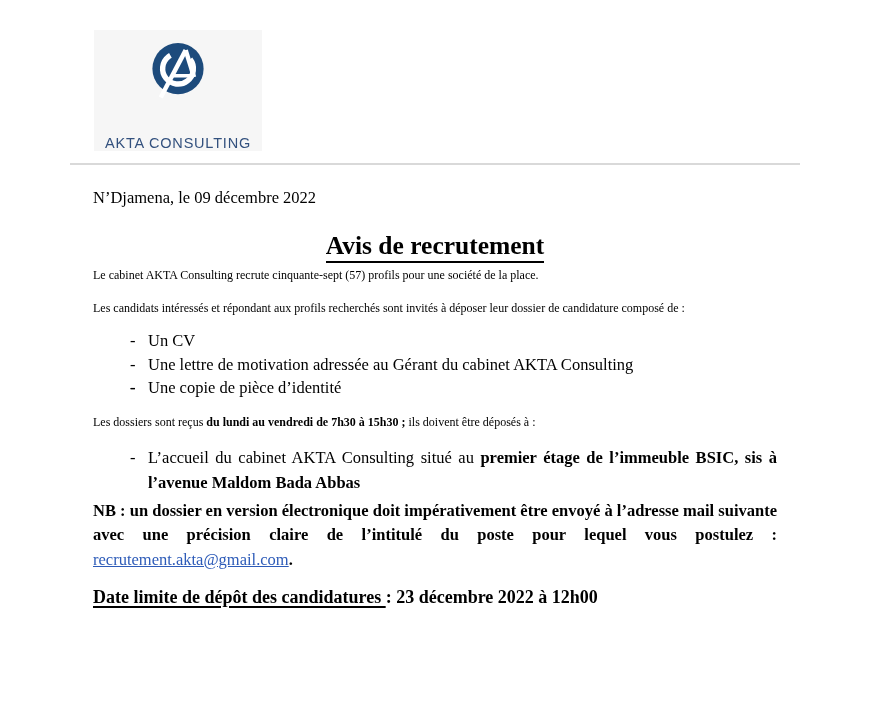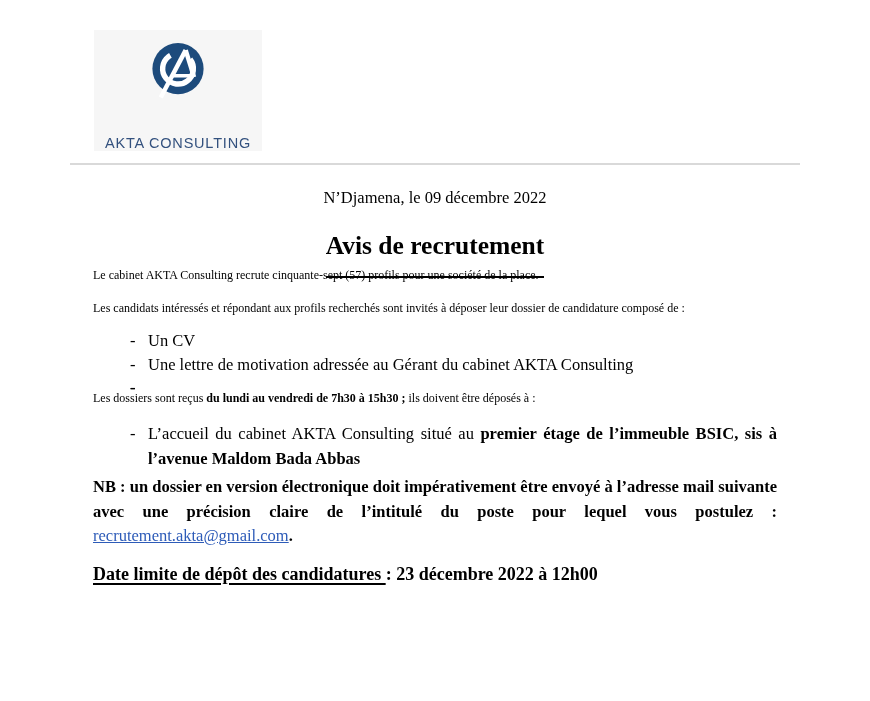--- a/index.html
+++ b/index.html
@@ -23,30 +23,30 @@
     font-size:14.5px; letter-spacing:0.8px; color:var(--logo-text,#33517e);
     margin-top:6px; white-space:nowrap;
   }
 
   .divider {
     height:2px; background:var(--divider,#d9d9d9);
     margin:12px 0 0 -23px; width:730px;
   }
 
   .dateline {
-    margin:20px 0 16px; text-align:center;
+    margin:20px 0 16px; text-align:left;
     font-size:16.5px; line-height:25px;
   }
 
   .doc-title {
     text-align:center; margin:15px 0 0; line-height:34px;
   }
   .doc-title span {
     font-size:25.5px; font-weight:bold;
-    border-bottom:2.5px solid #000; padding-bottom:16px;
+    border-bottom:2.5px solid #000; padding-bottom:1px;
   }
 
   p.body-par {
     font-size:12px; line-height:25px; margin:0 0 8px; text-align:justify;
   }
   .first-par { margin-top:27px; }
 
   ul.dash-list {
     list-style:none; margin:8px 0 10px; padding:0; font-size:16.5px;
   }
@@ -109,20 +109,21 @@
       </li>
       <li>
         <span class="dash-marker">-</span>
         <span>Une lettre de motivation adressée au Gérant du cabinet AKTA Consulting</span>
       </li>
       <li>
         <span class="dash-marker">-</span>
       </li>
       <li>
         <span class="dash-marker">-</span>
+        <span>Une copie de pièce d’identité</span>
       </li>
     </ul>
 
     <p class="body-par" style="margin-bottom:0;"><span>Les dossiers sont reçus </span><span class="bold">du lundi au vendredi de 7h30 à 15h30 ;</span><span> ils doivent être déposés à :</span></p>
 
     <ul class="dash-list loc-list">
       <li>
         <span class="dash-marker">-</span>
         <span>L’accueil du cabinet AKTA Consulting situé au </span><span class="bold">premier étage de l’immeuble BSIC, sis à l’avenue Maldom Bada Abbas</span>
       </li>

